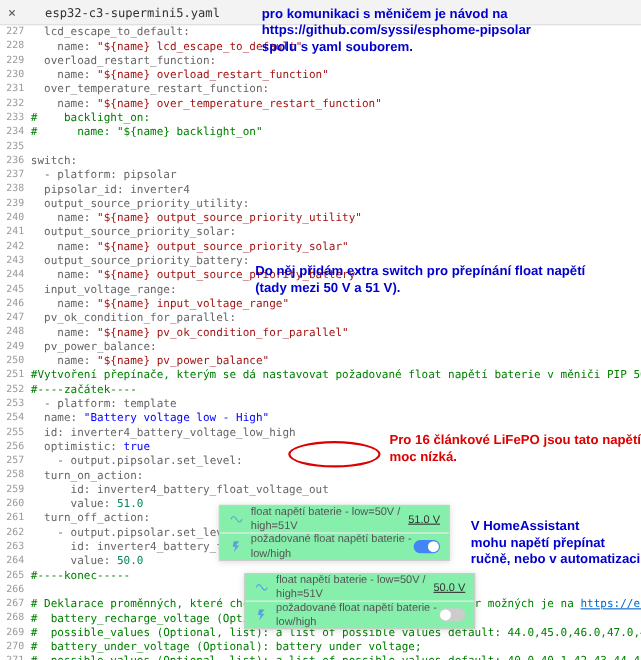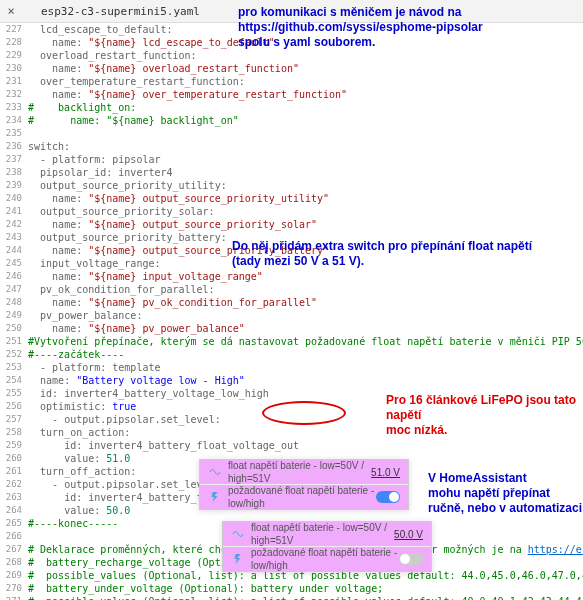--- a/index.html
+++ b/index.html
@@ -15,22 +15,22 @@
   .k-str { color: #a31515; }
   .k-str-b { color: #0000ff; }
   .k-num { color: #098658; }
   .k-bool { color: #0000ff; }
   .k-dash { color: #666; }
   .k-comment { color: #008000; }
   .k-link { color: #0066cc; text-decoration: underline; }
   .overlay { position: absolute; font-family: Arial, sans-serif; }
   .note { color: #0000cc; font-weight: bold; font-size: 12px; line-height: 15px; }
   .red-oval { position: absolute; border: 2px solid #d00; border-radius: 50%/50%; }
-  .red-note { color: #d00; font-weight: bold; font-size: 12px; line-height: 15px; margin-left: 32px; }
-  .card { position: absolute; background: #f0abfc; border: 1px solid #ccc; box-shadow: 0 1px 6px rgba(0,0,0,0.15); font-family: Arial, sans-serif; font-size: 10px; color: #333; }
+  .red-note { color: #d00; font-weight: bold; font-size: 12px; line-height: 15px; }
+  .card { position: absolute; background: #86efac; border: 1px solid #ccc; box-shadow: 0 1px 6px rgba(0,0,0,0.15); font-family: Arial, sans-serif; font-size: 10px; color: #333; }
   .card-row { display: flex; align-items: center; height: 24px; border-bottom: 1px solid #eee; padding: 0 8px; }
   .card-row:last-child { border-bottom: none; }
   .ci { width: 14px; height: 14px; margin-right: 6px; display: flex; align-items: center; justify-content: center; font-size: 10px; color: #5aa0e0; }
   .ci svg { width: 12px; height: 12px; }
   .card-label { flex: 1; color: #555; }
   .card-val { color: #333; font-size: 10px; text-decoration: underline; }
   .toggle { width: 24px; height: 12px; border-radius: 6px; position: relative; }
   .toggle.on { background: #4285f4; }
   .toggle.off { background: #ccc; }
   .toggle::after { content: ""; position: absolute; width: 10px; height: 10px; background: #fff; border-radius: 50%; top: 1px; }

